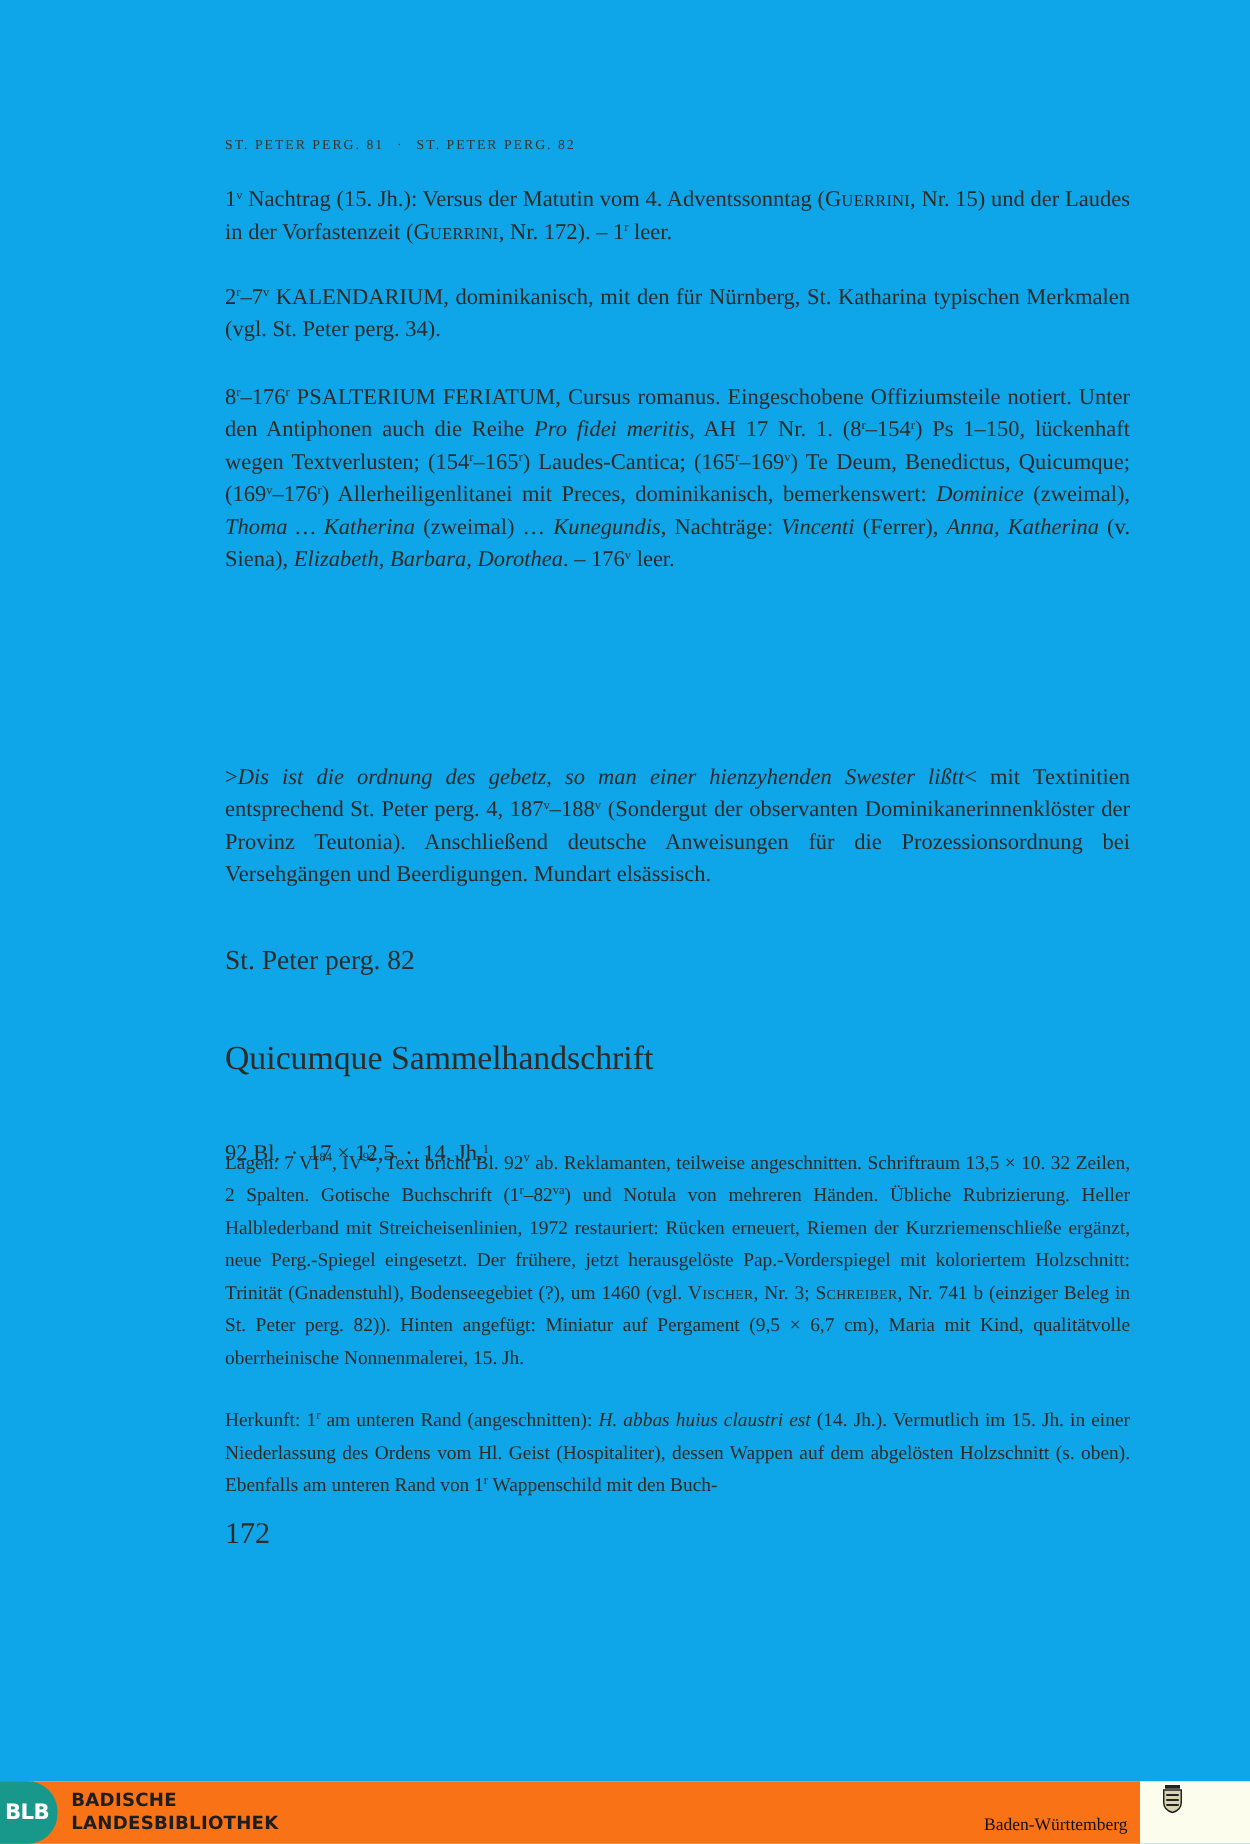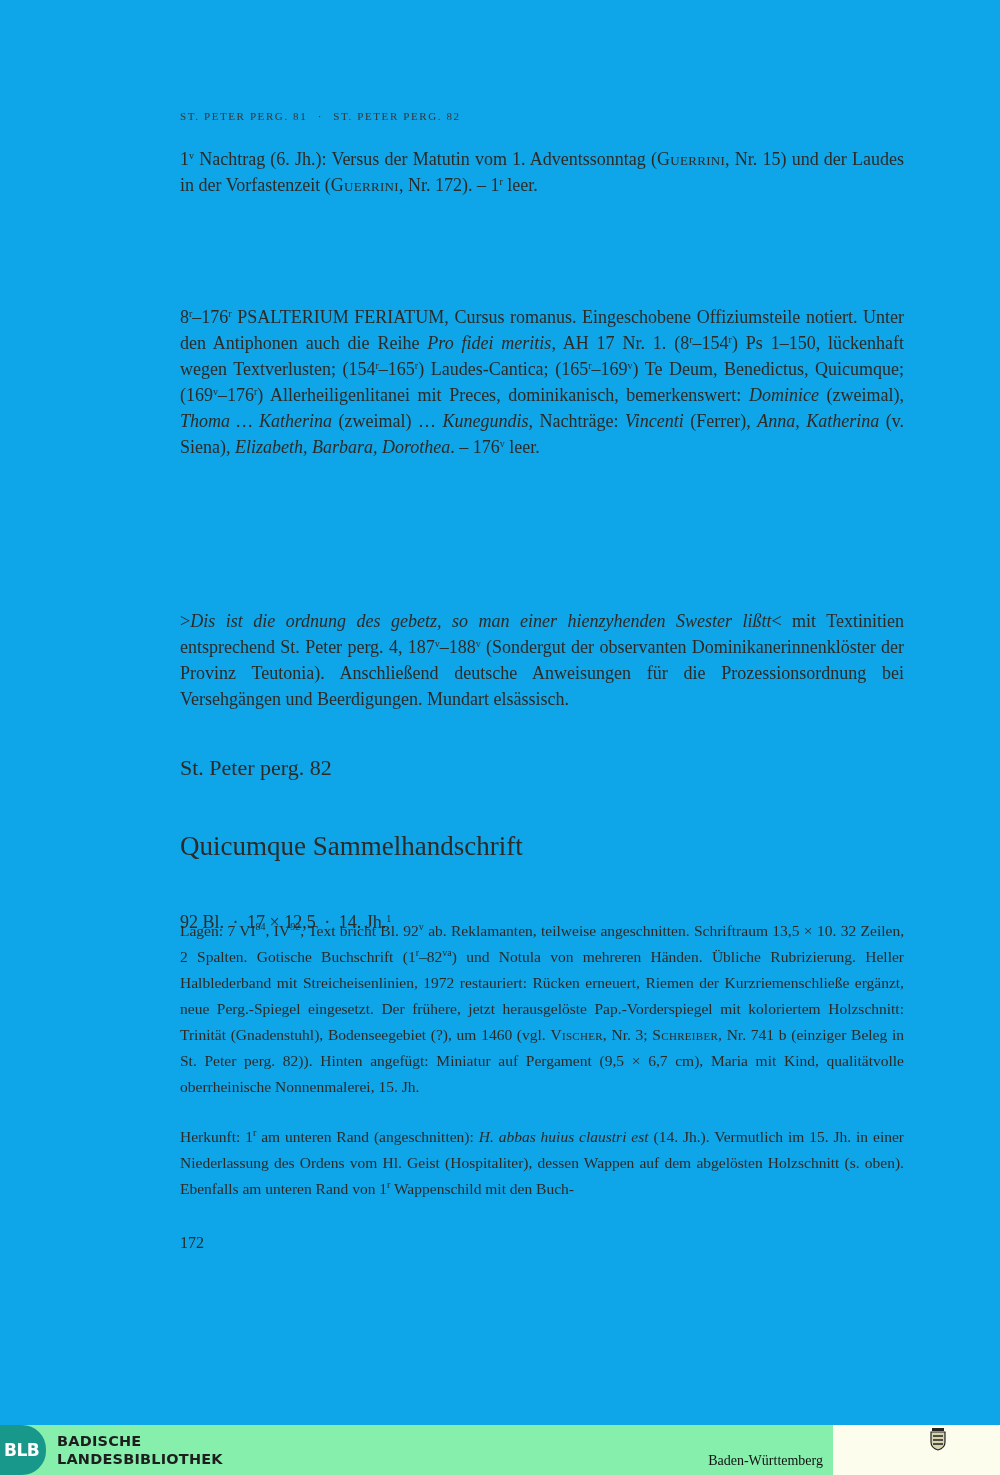--- a/index.html
+++ b/index.html
@@ -16,25 +16,25 @@
     font-size: 11px; letter-spacing: 1.6px; color: #3a3530;
   }
   .p { font-size: 18px; line-height: 26px; text-align: justify; margin: 0; }
   .p.small { font-size: 15.5px; line-height: 26px; }
   sup { font-size: 10px; line-height: 0; vertical-align: 6px; }
   .sc { font-variant: small-caps; letter-spacing: 0.3px; }
   i { }
   .h-sig { font-size: 22px; line-height: 28px; }
   .h-title { font-size: 27px; line-height: 32px; }
   .h-meta { font-size: 18px; line-height: 24px; margin-top: 32px; }
-  .pagenum { position: absolute; left: 180px; top: 1214px; font-size: 16px; margin-top: 20px; }
+  .pagenum { position: absolute; left: 180px; top: 1214px; font-size: 24px; }
 
   .footer {
-    position: absolute; left: 0; top: 1425px; width: 833px; height: 50px;
-    background: #86efac;
+    position: absolute; left: 0; top: 1425px; width: 912px; height: 50px;
+    background: #f97316;
   }
   .blb-badge {
     position: absolute; left: 0; top: 0; width: 46px; height: 50px;
     background: #17988b; border-radius: 0 24px 24px 0;
     color: #fff; font-family: "DejaVu Sans", sans-serif; font-weight: bold;
     font-size: 17px; line-height: 50px; text-indent: 4px; letter-spacing: -0.5px;
   }
   .blb-text {
     position: absolute; left: 57px; top: 7px;
     font-family: "DejaVu Sans", sans-serif; font-weight: bold; font-size: 14.5px;
@@ -50,22 +50,23 @@
 <body>
 
 <div class="page">
 
   <div class="running-head">
     <span>ST. PETER PERG. 81</span>
     <span style="margin:0 6px">·</span>
     <span>ST. PETER PERG. 82</span>
   </div>
 
-  <p class="p col" style="top:146px"><span>1</span><sup>v</sup><span> Nachtrag (6. Jh.): Versus der Matutin vom 1. Adventssonntag (</span><span class="sc">Guerrini</span><span>, Nr. 15) und der Laudes in der Vorfastenzeit (</span><span class="sc">Guerrini</span><span>, Nr. 172). – 1</span><sup>r</sup><span> leer.</span></p>
+  <p class="p col" style="top:146px"><span>1</span><sup>v</sup><span> Nachtrag (15. Jh.): Versus der Matutin vom 4. Adventssonntag (</span><span class="sc">Guerrini</span><span>, Nr. 15) und der Laudes in der Vorfastenzeit (</span><span class="sc">Guerrini</span><span>, Nr. 172). – 1</span><sup>r</sup><span> leer.</span></p>
 
+  <p class="p col" style="top:224px"><span>2</span><sup>r</sup><span>–7</span><sup>v</sup><span> KALENDARIUM, dominikanisch, mit den für Nürnberg, St. Katharina typischen Merkmalen (vgl. St. Peter perg. 34).</span></p>
 
   <p class="p col" style="top:304px"><span>8</span><sup>r</sup><span>–176</span><sup>r</sup><span> PSALTERIUM FERIATUM, Cursus romanus. Eingeschobene Offiziumsteile notiert. Unter den Antiphonen auch die Reihe </span><i>Pro fidei meritis</i><span>, AH 17 Nr. 1. (8</span><sup>r</sup><span>–154</span><sup>r</sup><span>) Ps 1–150, lückenhaft wegen Textverlusten; (154</span><sup>r</sup><span>–165</span><sup>r</sup><span>) Laudes-Cantica; (165</span><sup>r</sup><span>–169</span><sup>v</sup><span>) Te Deum, Benedictus, Quicumque; (169</span><sup>v</sup><span>–176</span><sup>r</sup><span>) Allerheiligenlitanei mit Preces, dominikanisch, bemerkenswert: </span><i>Dominice</i><span> (zweimal), </span><i>Thoma … Katherina</i><span> (zweimal) … </span><i>Kunegundis</i><span>, Nachträge: </span><i>Vincenti</i><span> (Ferrer), </span><i>Anna, Katherina</i><span> (v. Siena), </span><i>Elizabeth, Barbara, Dorothea</i><span>. – 176</span><sup>v</sup><span> leer.</span></p>
 
   <p class="p col" style="top:608px"><span>&gt;</span><i>Dis ist die ordnung des gebetz, so man einer hienzyhenden Swester lißtt</i><span>&lt; mit Textinitien entsprechend St. Peter perg. 4, 187</span><sup>v</sup><span>–188</span><sup>v</sup><span> (Sondergut der observanten Dominikanerinnenklöster der Provinz Teutonia). Anschließend deutsche Anweisungen für die Prozessionsordnung bei Versehgängen und Beerdigungen. Mundart elsässisch.</span></p>
 
   <div class="col h-sig" style="top:754px">St. Peter perg. 82</div>
   <div class="col h-title" style="top:830px">Quicumque Sammelhandschrift</div>
   <div class="col h-meta" style="top:878px">
     <span>92 Bl.</span>
     <span style="margin:0 4px">·</span>

